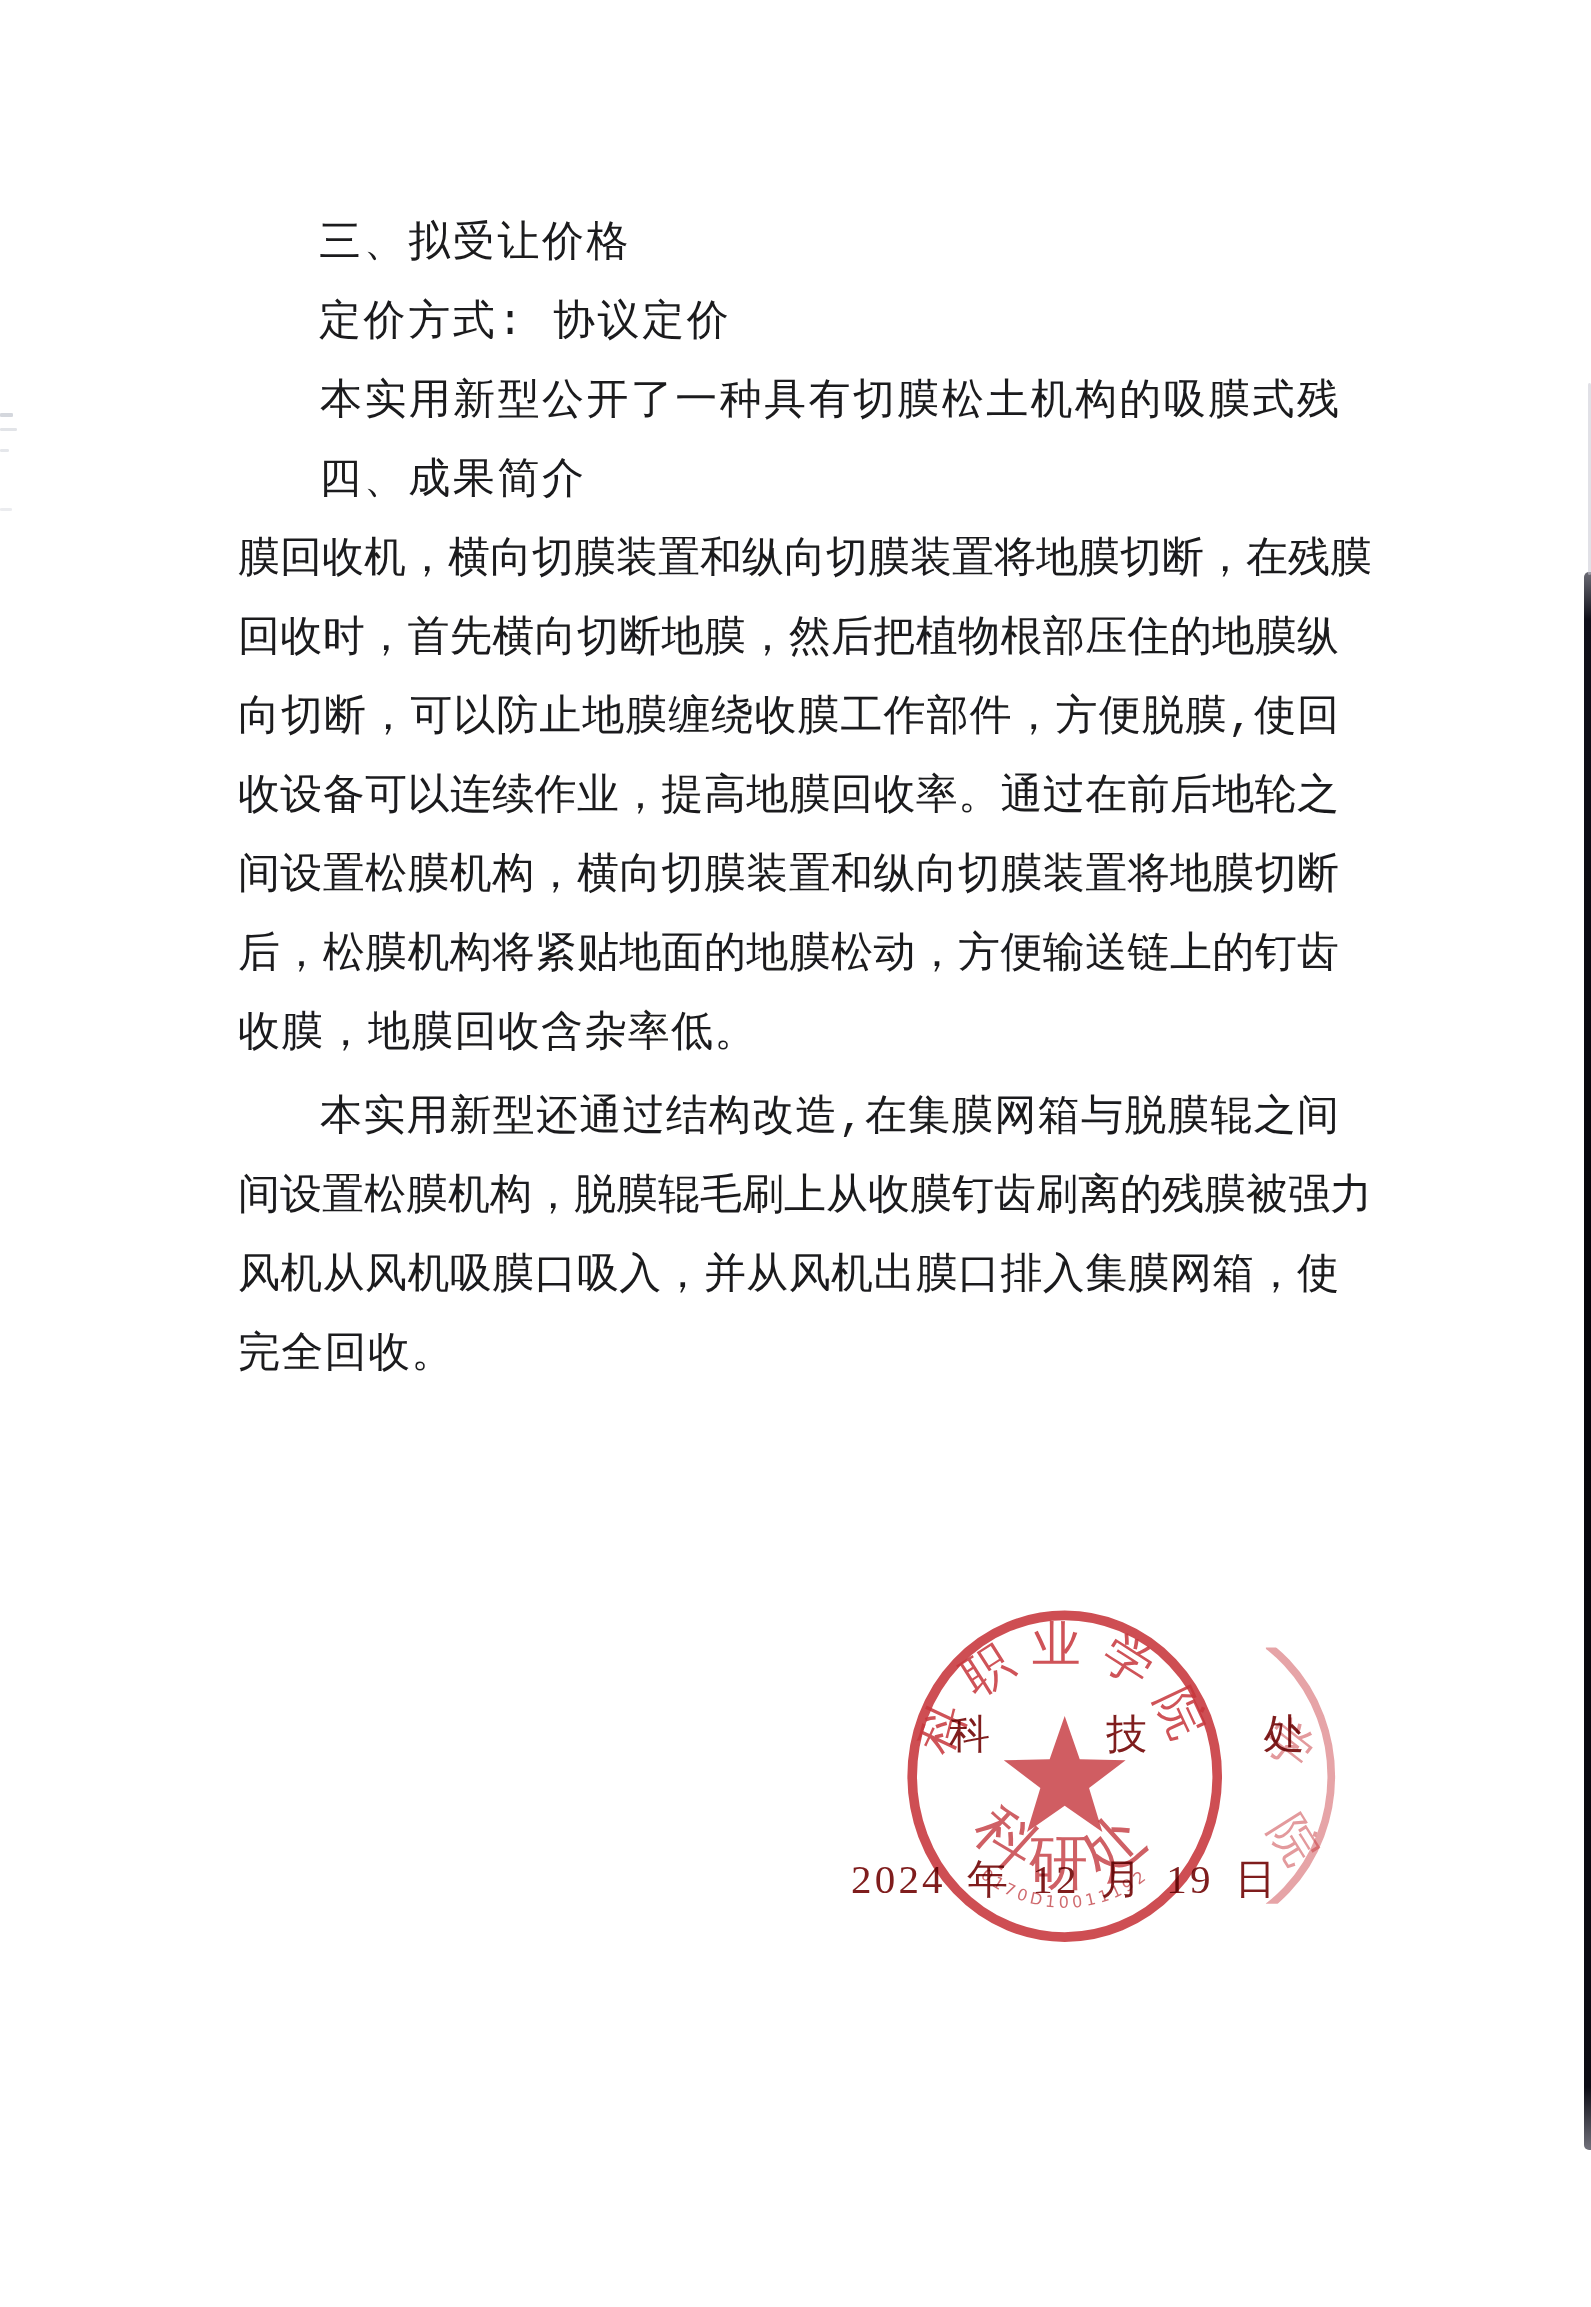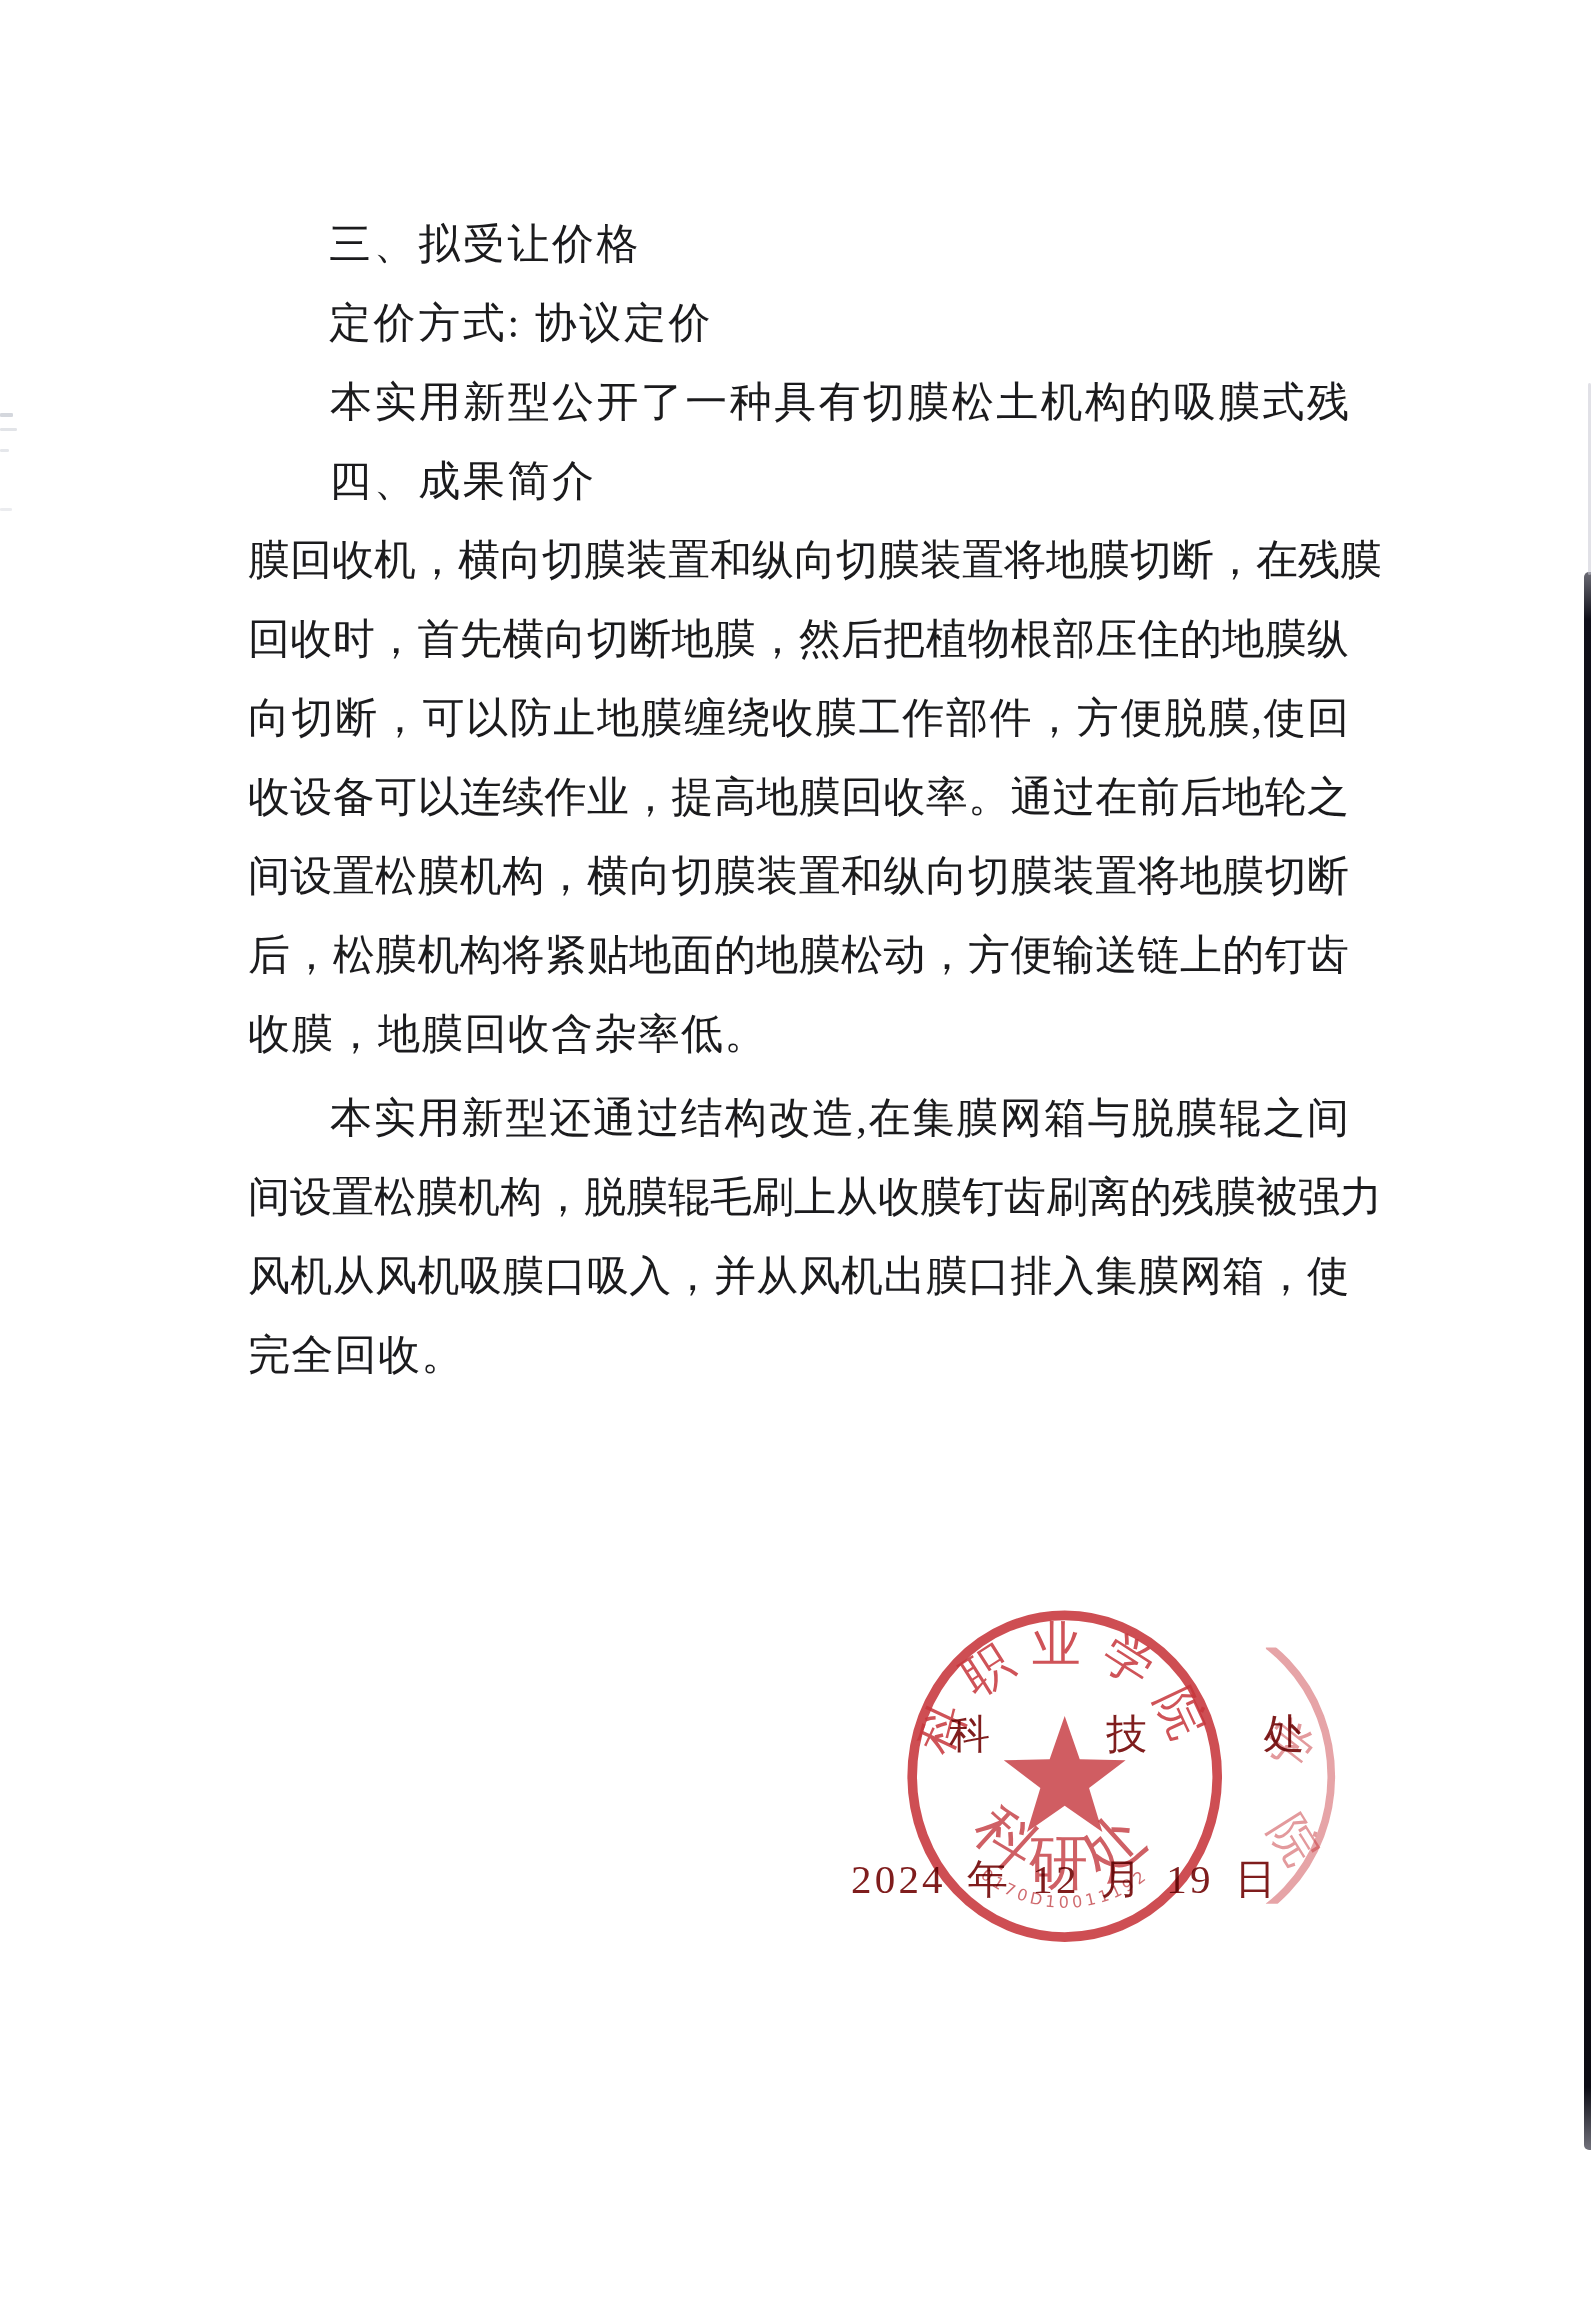--- a/index.html
+++ b/index.html
@@ -12,23 +12,24 @@
   .page{
     position:relative;
     width:1592px;height:2307px;
     background:#ffffff;
     overflow:hidden;
   }
 
   
   .doc-body{
     position:absolute;
-    left:248px;top:205px;width:1101px;
+    left:238px;top:205px;width:1101px;
     color:#1b1b1d;
     font-size:42px;
+    font-family:Liberation Mono, monospace;
   }
   .line{
     display:block;
     height:79px;line-height:79px;
     white-space:nowrap;
     text-align:justify;
     text-align-last:justify;
   }
   .line.head{
     text-align:left;text-align-last:left;

